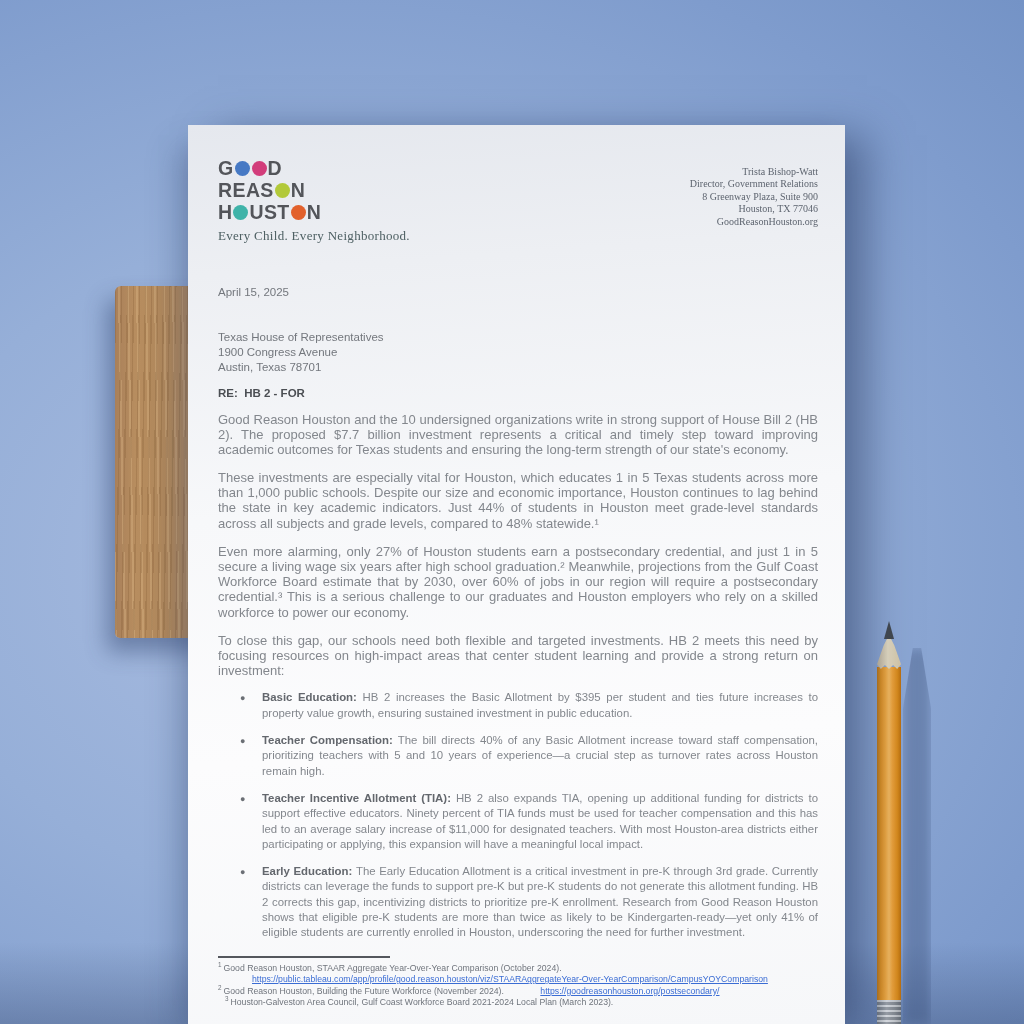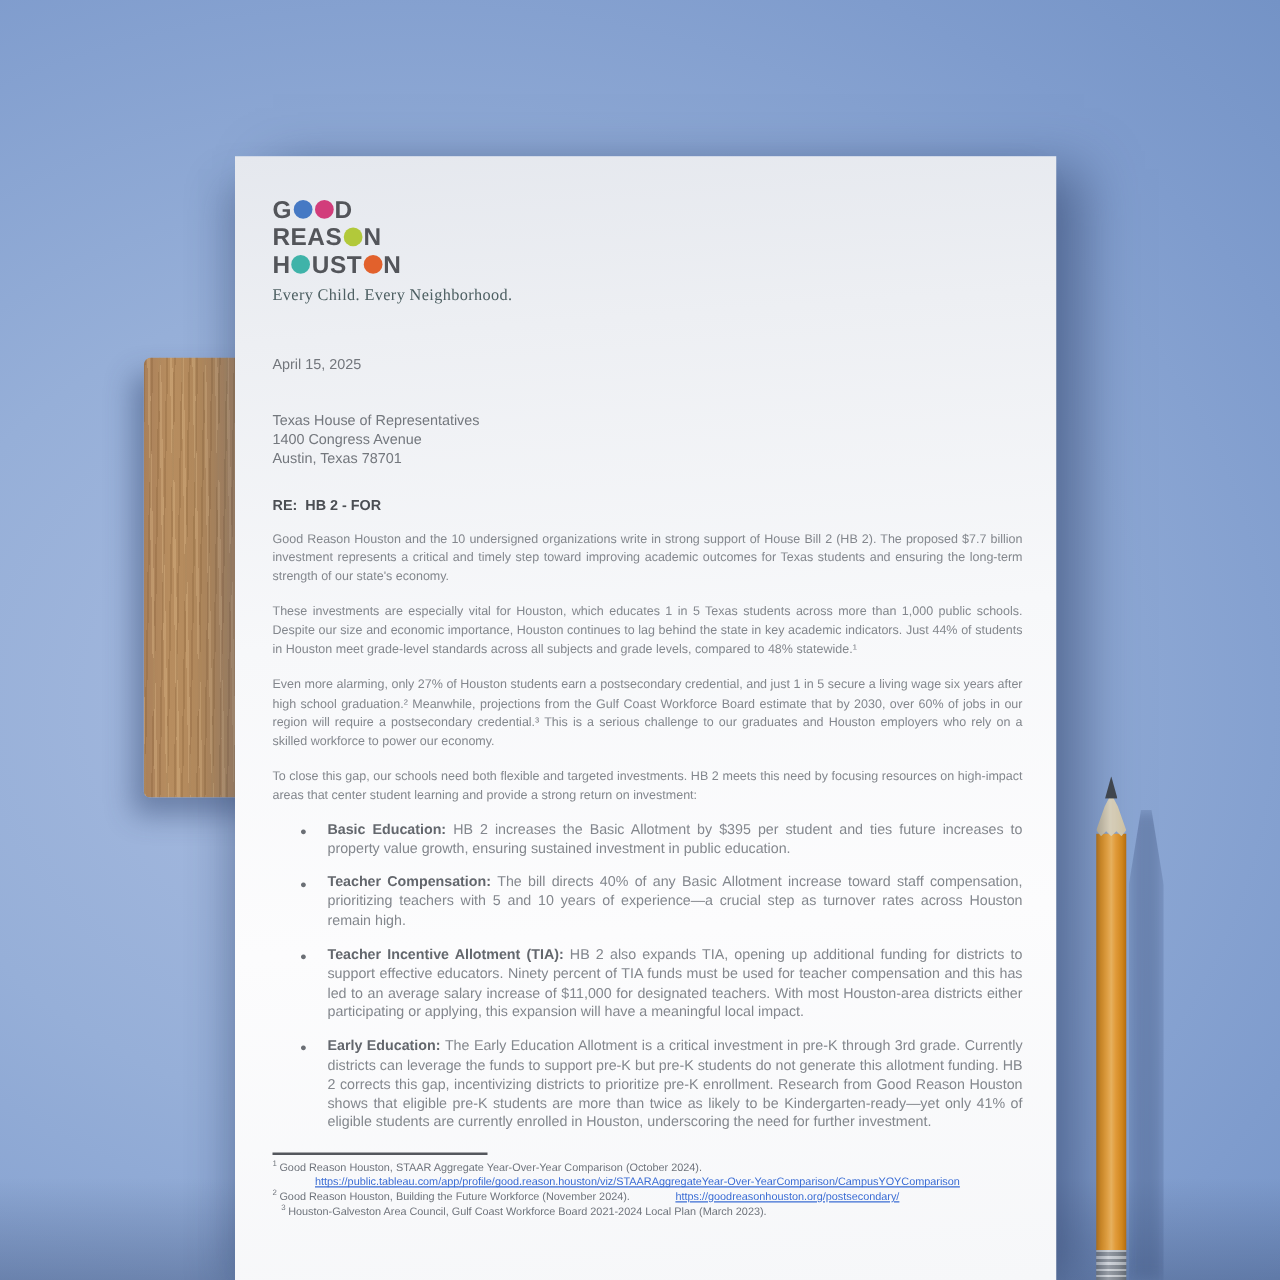--- a/index.html
+++ b/index.html
@@ -40,26 +40,26 @@
     font-size:19.5px;font-weight:800;color:#53555a;letter-spacing:0.4px;
     font-family:"Liberation Sans",sans-serif;
   }
   .logo-dot{display:inline-block;width:15px;height:15px;border-radius:50%;margin:0 1px;vertical-align:-1px;}
   .tagline{margin-top:4px;font-family:"Liberation Serif",serif;font-size:13px;color:#4e6063;letter-spacing:0.3px;}
   .contact{margin-top:8px;text-align:right;font-family:"Liberation Serif",serif;font-size:10px;line-height:12.4px;color:#5d646f;}
 
   
   .date{margin-top:42px;font-size:11.5px;color:#73777d;}
   .recipient{margin-top:32px;font-size:11.5px;line-height:15px;color:#73777d;}
-  .re-line{margin-top:24px;font-size:11.5px;font-weight:bold;color:#4b4e53;white-space:pre-wrap;}
+  .re-line{margin-top:12px;font-size:11.5px;font-weight:bold;color:#4b4e53;white-space:pre-wrap;}
   .salutation{margin-top:27px;font-size:11.4px;color:#767a80;}
 
   
   .body-copy p{
-    margin:12.5px 0 0 0;font-size:10px;line-height:15.3px;color:#83878d;
+    margin:12.5px 0 0 0;font-size:13px;line-height:15.3px;color:#83878d;
     text-align:justify;
   }
   ul.points{list-style:none;margin:12px 0 0 0;padding:0 0 0 22px;}
   ul.points li{
     position:relative;margin-top:12px;font-size:11.4px;line-height:15.3px;
     color:#83878d;text-align:justify;padding-left:22px;
   }
   ul.points li .marker{position:absolute;left:0;top:1px;font-size:9px;color:#6b6f75;}
   ul.points li .lead{font-weight:bold;color:#636categoria;color:#63676d;}
 
@@ -120,27 +120,34 @@
 
     <div class="head-row">
       <div>
         <div class="logo">
             <div class="logo-line"><span class="logo-letter">G</span><span class="logo-dot" style="background: rgb(70, 121, 196);"></span><span class="logo-dot" style="background: rgb(210, 61, 123);"></span><span class="logo-letter">D</span></div>
             <div class="logo-line"><span class="logo-letter">REAS</span><span class="logo-dot" style="background: rgb(178, 201, 58);"></span><span class="logo-letter">N</span></div>
             <div class="logo-line"><span class="logo-letter">H</span><span class="logo-dot" style="background: rgb(63, 179, 169);"></span><span class="logo-letter">UST</span><span class="logo-dot" style="background: rgb(226, 97, 44);"></span><span class="logo-letter">N</span></div>
           </div>
         <div class="tagline">Every Child. Every Neighborhood.</div>
       </div>
+      <div class="contact">
+          <div>Trista Bishop-Watt</div>
+          <div>Director, Government Relations</div>
+          <div>8 Greenway Plaza, Suite 900</div>
+          <div>Houston, TX 77046</div>
+          <div>GoodReasonHouston.org</div>
+        </div>
     </div>
 
     <div class="date">April 15, 2025</div>
 
     <div class="recipient">
         <div>Texas House of Representatives</div>
-        <div>1400 Congress Avenue</div>
+        <div>1900 Congress Avenue</div>
         <div>Austin, Texas 78701</div>
       </div>
 
     <div class="re-line">RE:  HB 2 - FOR</div>
 
 
     <div class="body-copy">
         <p>Good Reason Houston and the 10 undersigned organizations write in strong support of House Bill 2 (HB 2). The proposed $7.7 billion investment represents a critical and timely step toward improving academic outcomes for Texas students and ensuring the long-term strength of our state's economy.</p>
         <p>These investments are especially vital for Houston, which educates 1 in 5 Texas students across more than 1,000 public schools. Despite our size and economic importance, Houston continues to lag behind the state in key academic indicators. Just 44% of students in Houston meet grade-level standards across all subjects and grade levels, compared to 48% statewide.¹</p>
         <p>Even more alarming, only 27% of Houston students earn a postsecondary credential, and just 1 in 5 secure a living wage six years after high school graduation.² Meanwhile, projections from the Gulf Coast Workforce Board estimate that by 2030, over 60% of jobs in our region will require a postsecondary credential.³ This is a serious challenge to our graduates and Houston employers who rely on a skilled workforce to power our economy.</p>

